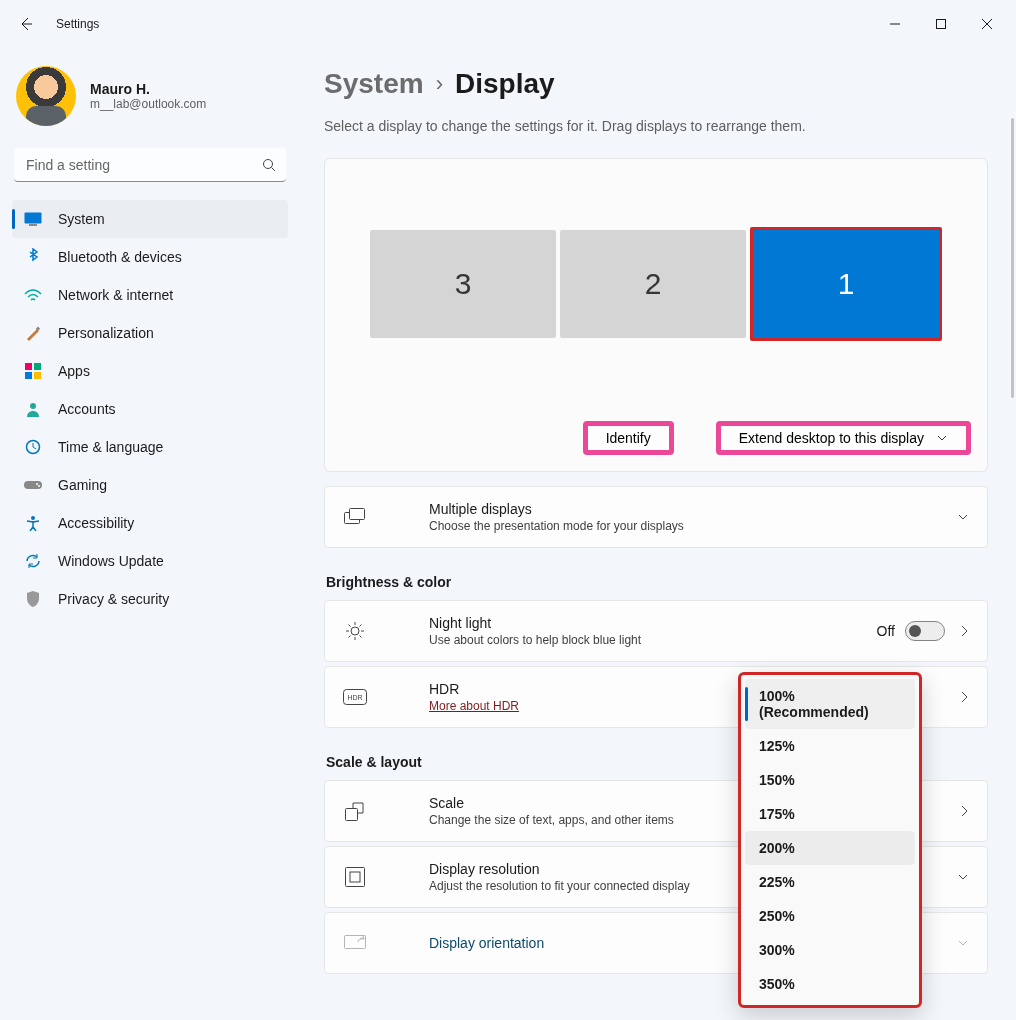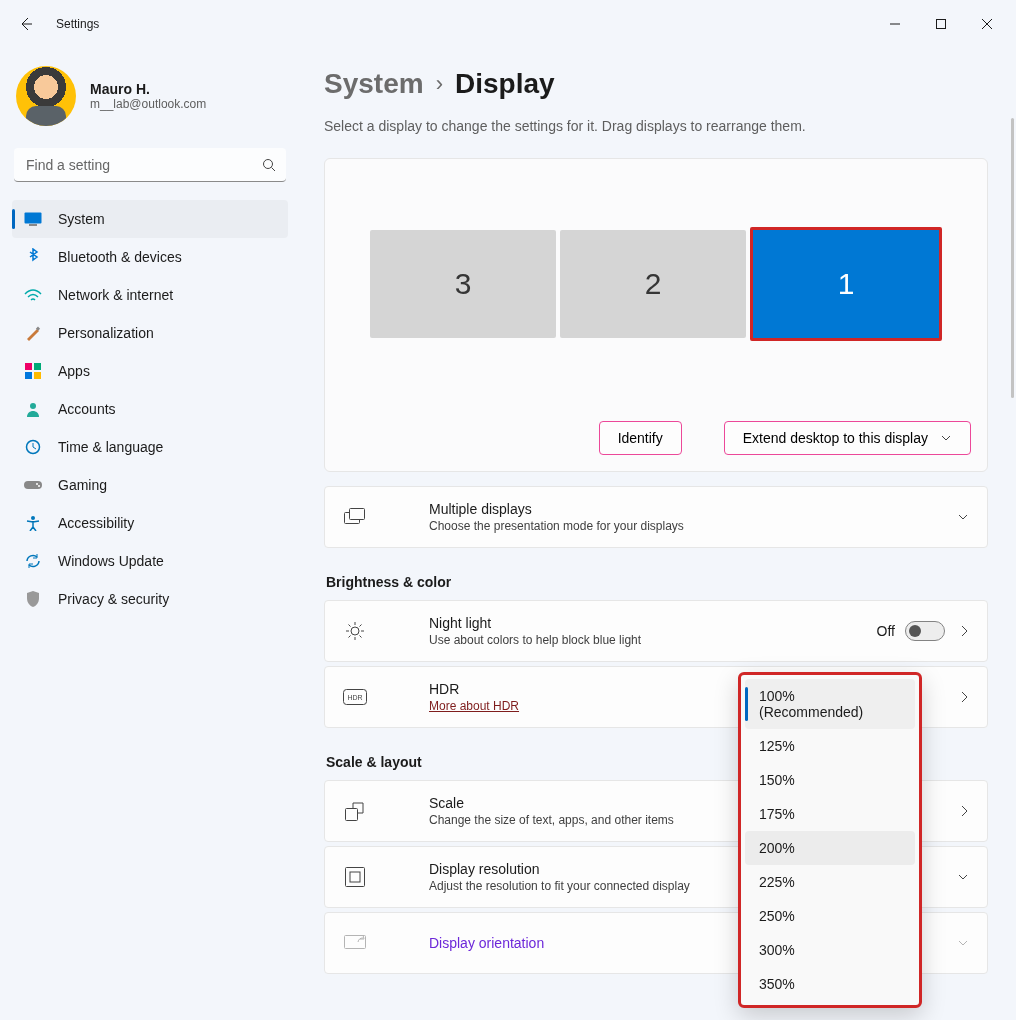--- a/index.html
+++ b/index.html
@@ -39,25 +39,25 @@
 
 .subtitle { color: #5e5e5e; margin-bottom: 24px; }
 
 .display-arranger { border: 1px solid #e6e6e6; border-radius: 6px; background: #fbfbfc; padding: 0; margin-bottom: 14px; }
 .monitor-canvas { height: 250px; display: flex; align-items: center; justify-content: center; gap: 4px; padding: 10px 40px;}
 .monitor { background: #d5d5d5; color: #363636; display: flex; align-items: center; justify-content: center; font-size: 30px; font-weight: 400; cursor: pointer; border-radius: 2px; }
 .mon-3 { width: 186px; height: 108px; }
 .mon-2 { width: 186px; height: 108px; }
 .mon-1 { width: 192px; height: 114px; background: #0078d4; color: #fff; border: 3px solid #d02626; }
 .arranger-actions { display: flex; justify-content: flex-end; gap: 12px; padding: 12px 16px 16px; }
-.btn { height: 34px; padding: 0 18px; border: 1px solid #ec4899; background: #fdfdfd; border-radius: 4px; font-size: 14px; cursor: pointer; }
+.btn { height: 34px; padding: 0 18px; border: 5px solid #ec4899; background: #fdfdfd; border-radius: 4px; font-size: 14px; cursor: pointer; }
 .btn.dropdown { display: flex; align-items: center; gap: 12px; margin-left: 30px; }
 
 .card { border: 1px solid #e6e6e6; background: #fdfdfd; border-radius: 4px; display: flex; align-items: center; padding: 14px 18px; gap: 18px; margin-bottom: 4px; cursor: pointer; min-height: 62px; }
-.card.disabled { color: #6d28d9; }
+.card.disabled { color: #0c4a6e; }
 .card-icon { width: 24px; display: flex; justify-content: center; color: #444; }
 .card.disabled .card-icon { color: #b4b4b4; }
 .card-body { flex: 1; margin-left: 44px; }
 .card-title { font-size: 14px; }
 .card-sub { font-size: 12px; color: #404040; margin-top: 2px; }
 .card-link { font-size: 12px; color: #7f1d1d; margin-top: 2px; cursor: pointer; text-decoration: underline; }
 .card-right { display: flex; align-items: center; gap: 14px; }
 .chevron { color: #555; }
 
 .toggle-wrap { display: flex; align-items: center; gap: 10px; }
@@ -373,21 +373,21 @@
       <div class="card-body">
         <div class="card-title">Display orientation</div>
       </div>
       <span class="chev-down">
           <svg viewBox="0 0 12 12">
             <path d="M2 4l4 4 4-4" stroke="#b4b4b4" fill="none"></path>
           </svg>
         </span>
     </div>
 
-    <div class="dropdown-menu" style="left:438px; top:624px;">
+    <div class="dropdown-menu" style="left:438px; top:624px;font-weight:bold;">
       <div class="dropdown-item selected">100% (Recommended)</div>
       <div class="dropdown-item">125%</div>
       <div class="dropdown-item">150%</div>
       <div class="dropdown-item">175%</div>
       <div class="dropdown-item hover">200%</div>
       <div class="dropdown-item">225%</div>
       <div class="dropdown-item">250%</div>
       <div class="dropdown-item">300%</div>
       <div class="dropdown-item">350%</div>
     </div>

